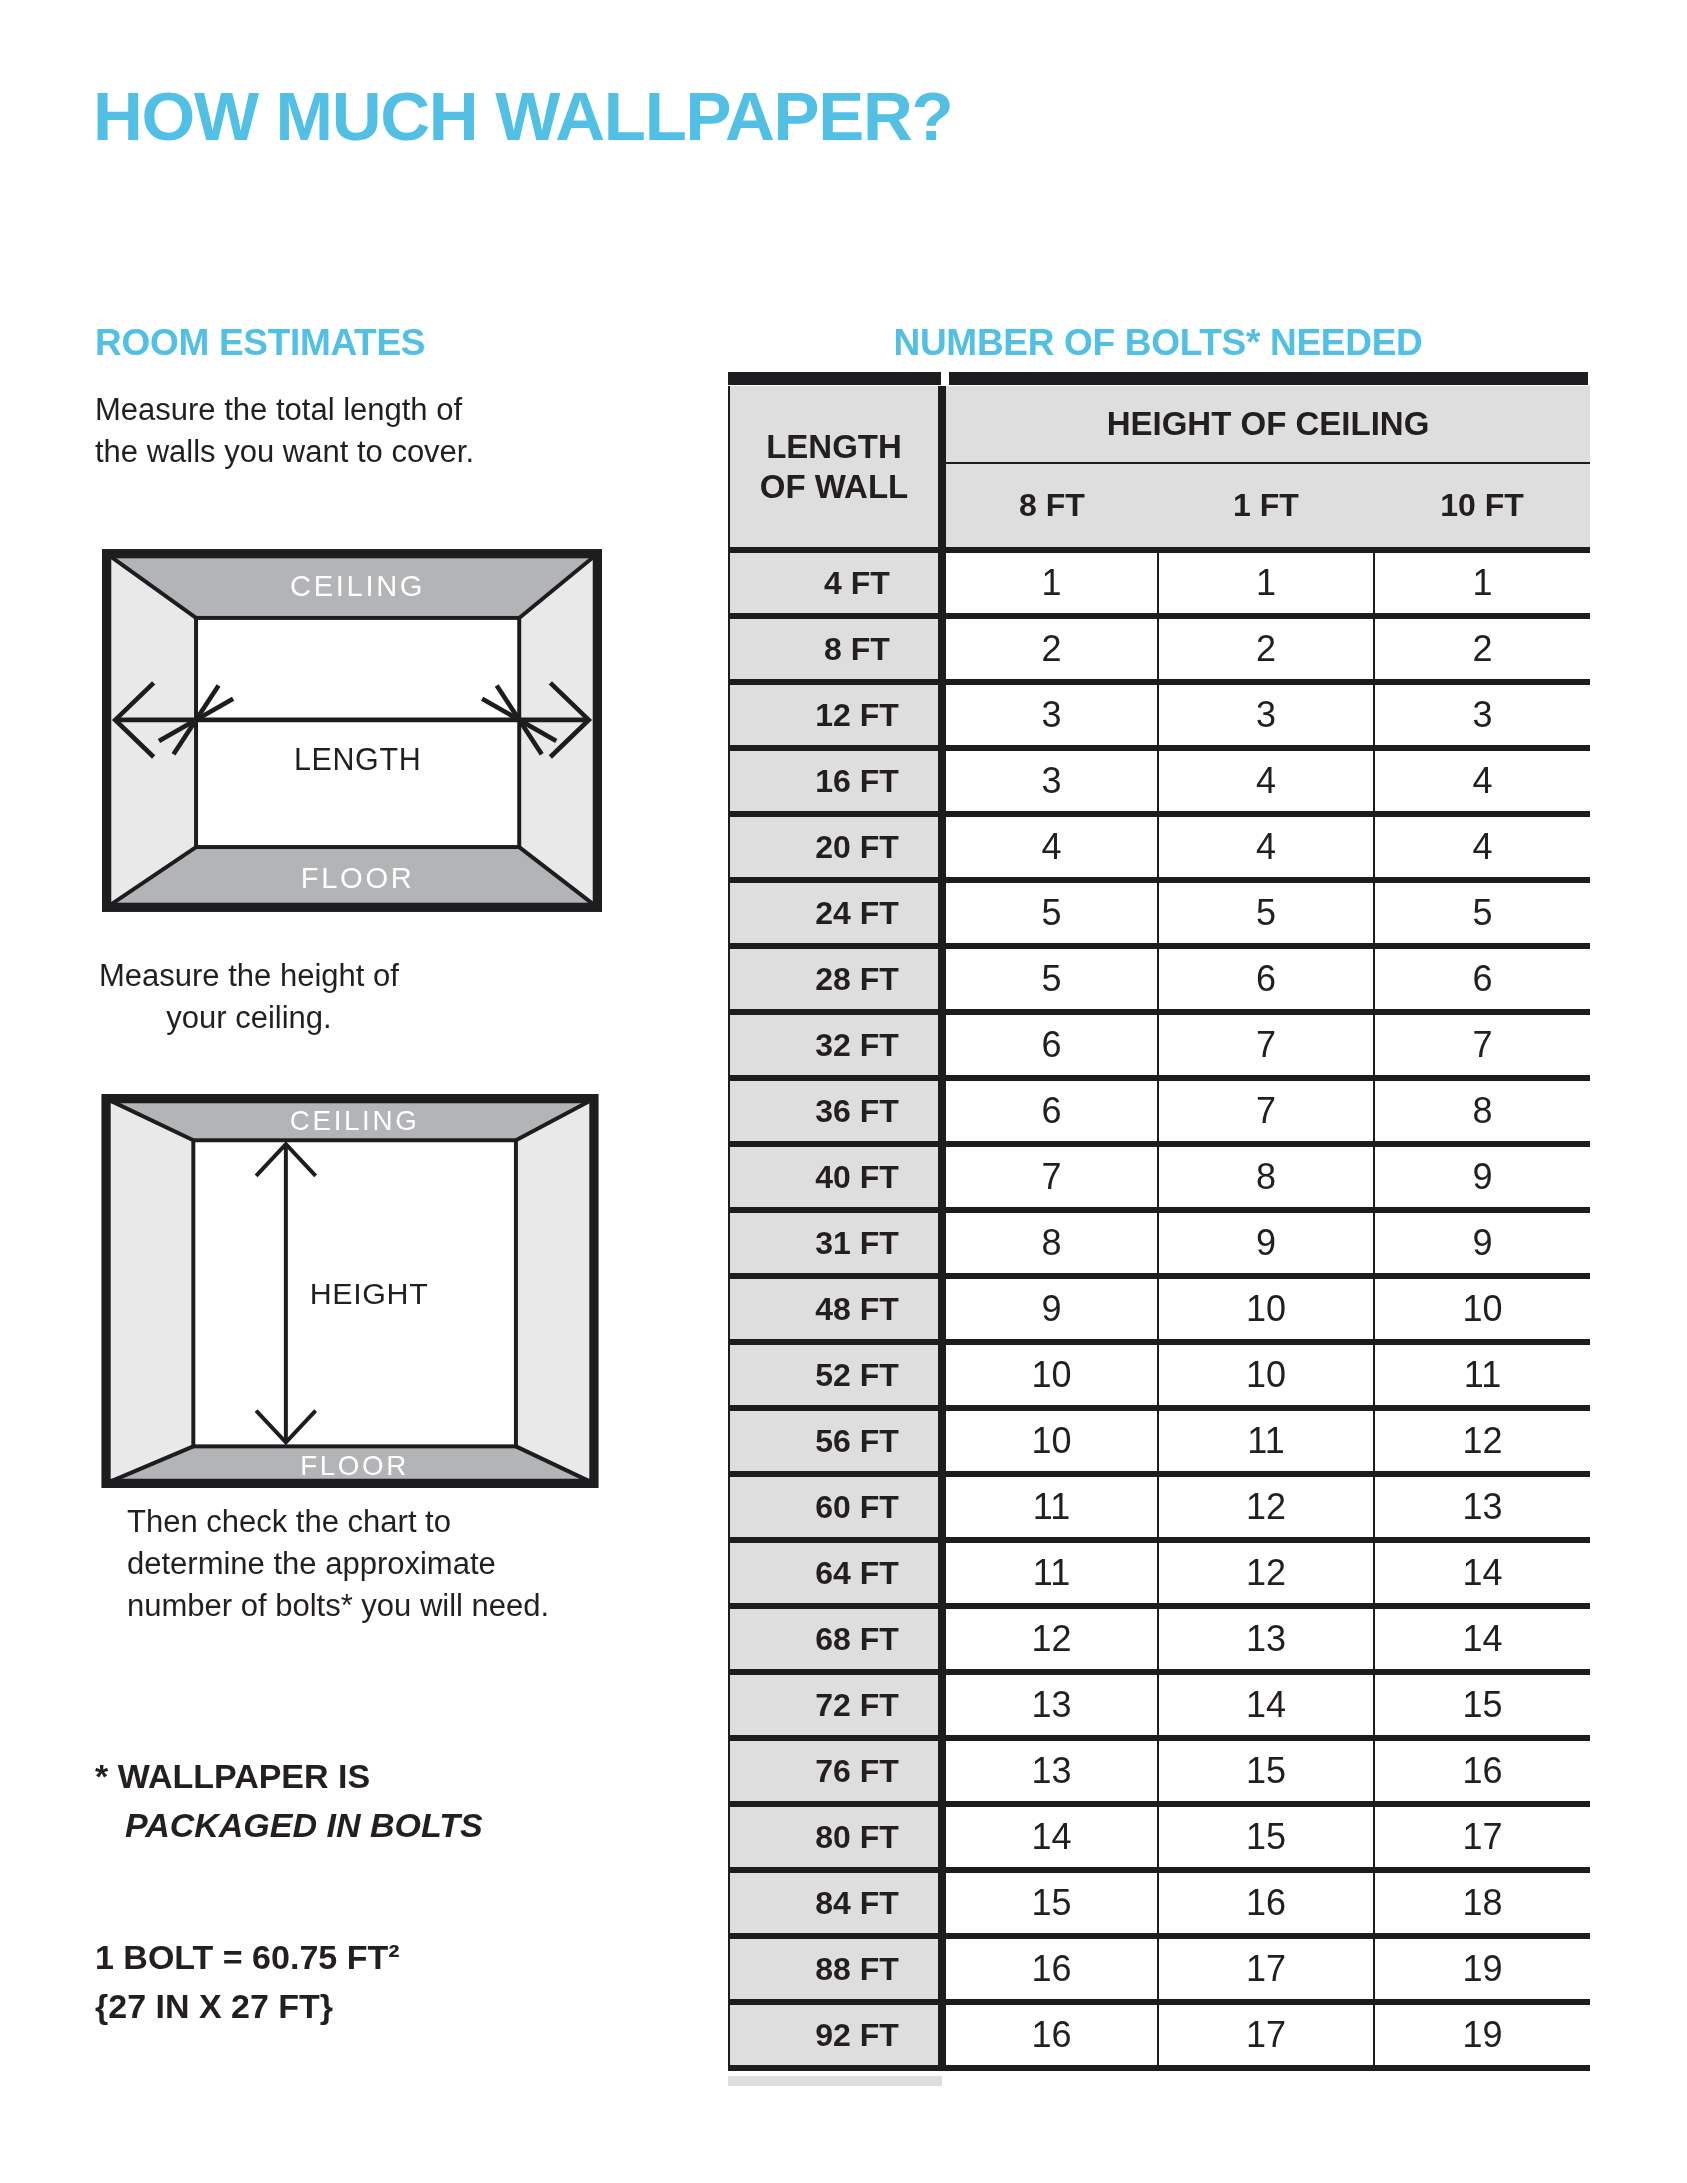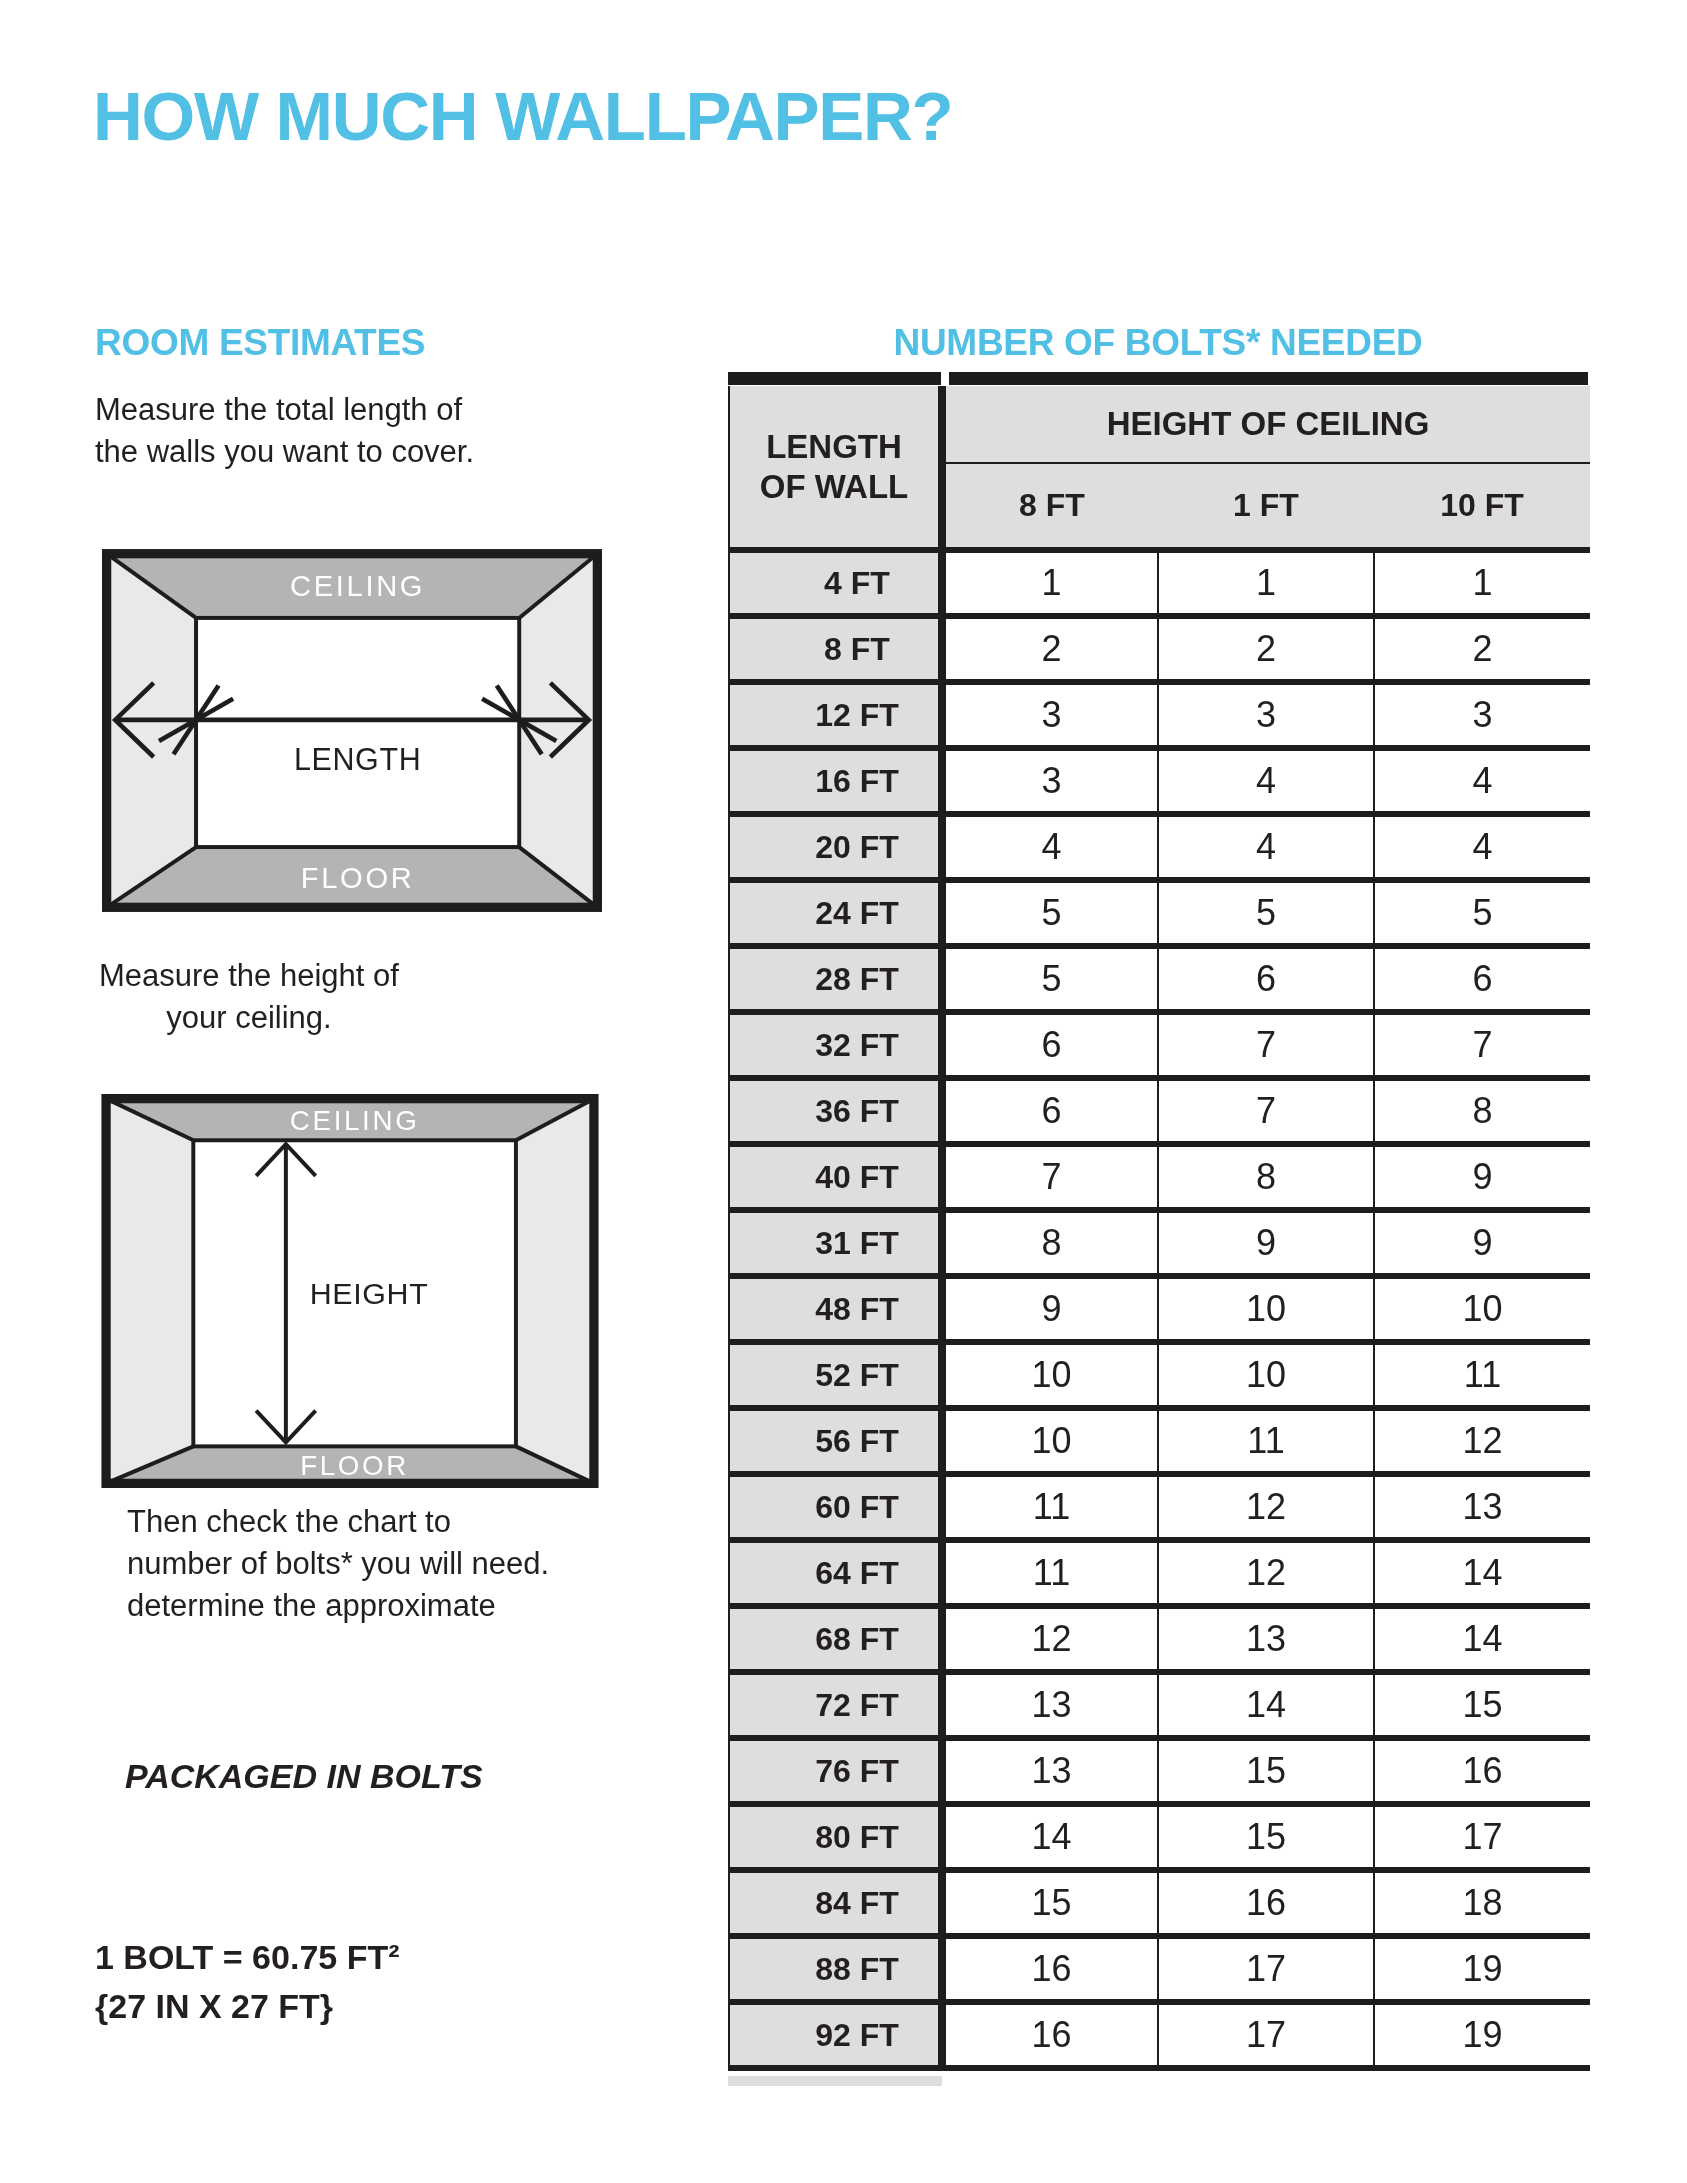--- a/index.html
+++ b/index.html
@@ -126,25 +126,26 @@
       <polyline points="234,124 279,76 324,124"></polyline>
       <polyline points="234,479 279,527 324,479"></polyline>
     </g>
     <text class="band-label-2" x="383" y="55" text-anchor="middle">CEILING</text>
     <text class="dim-label" x="315" y="317">HEIGHT</text>
     <text class="band-label-2" x="383" y="576" text-anchor="middle">FLOOR</text>
   </svg>
 
   <div class="abs para para3">
     <div>Then check the chart to</div>
+    <div>determine the approximate</div>
     <div>number of bolts* you will need.</div>
-    <div>determine the approximate</div>
   </div>
 
   <div class="abs bold-note footnote">
+    <div>* WALLPAPER IS</div>
     <div class="indent">PACKAGED IN BOLTS</div>
   </div>
 
   <div class="abs bold-note bolt-note">
     <div>1 BOLT = 60.75 FT²</div>
     <div>{27 IN X 27 FT}</div>
   </div>
 
   <div class="abs topbar">
       <span class="gap"></span>

